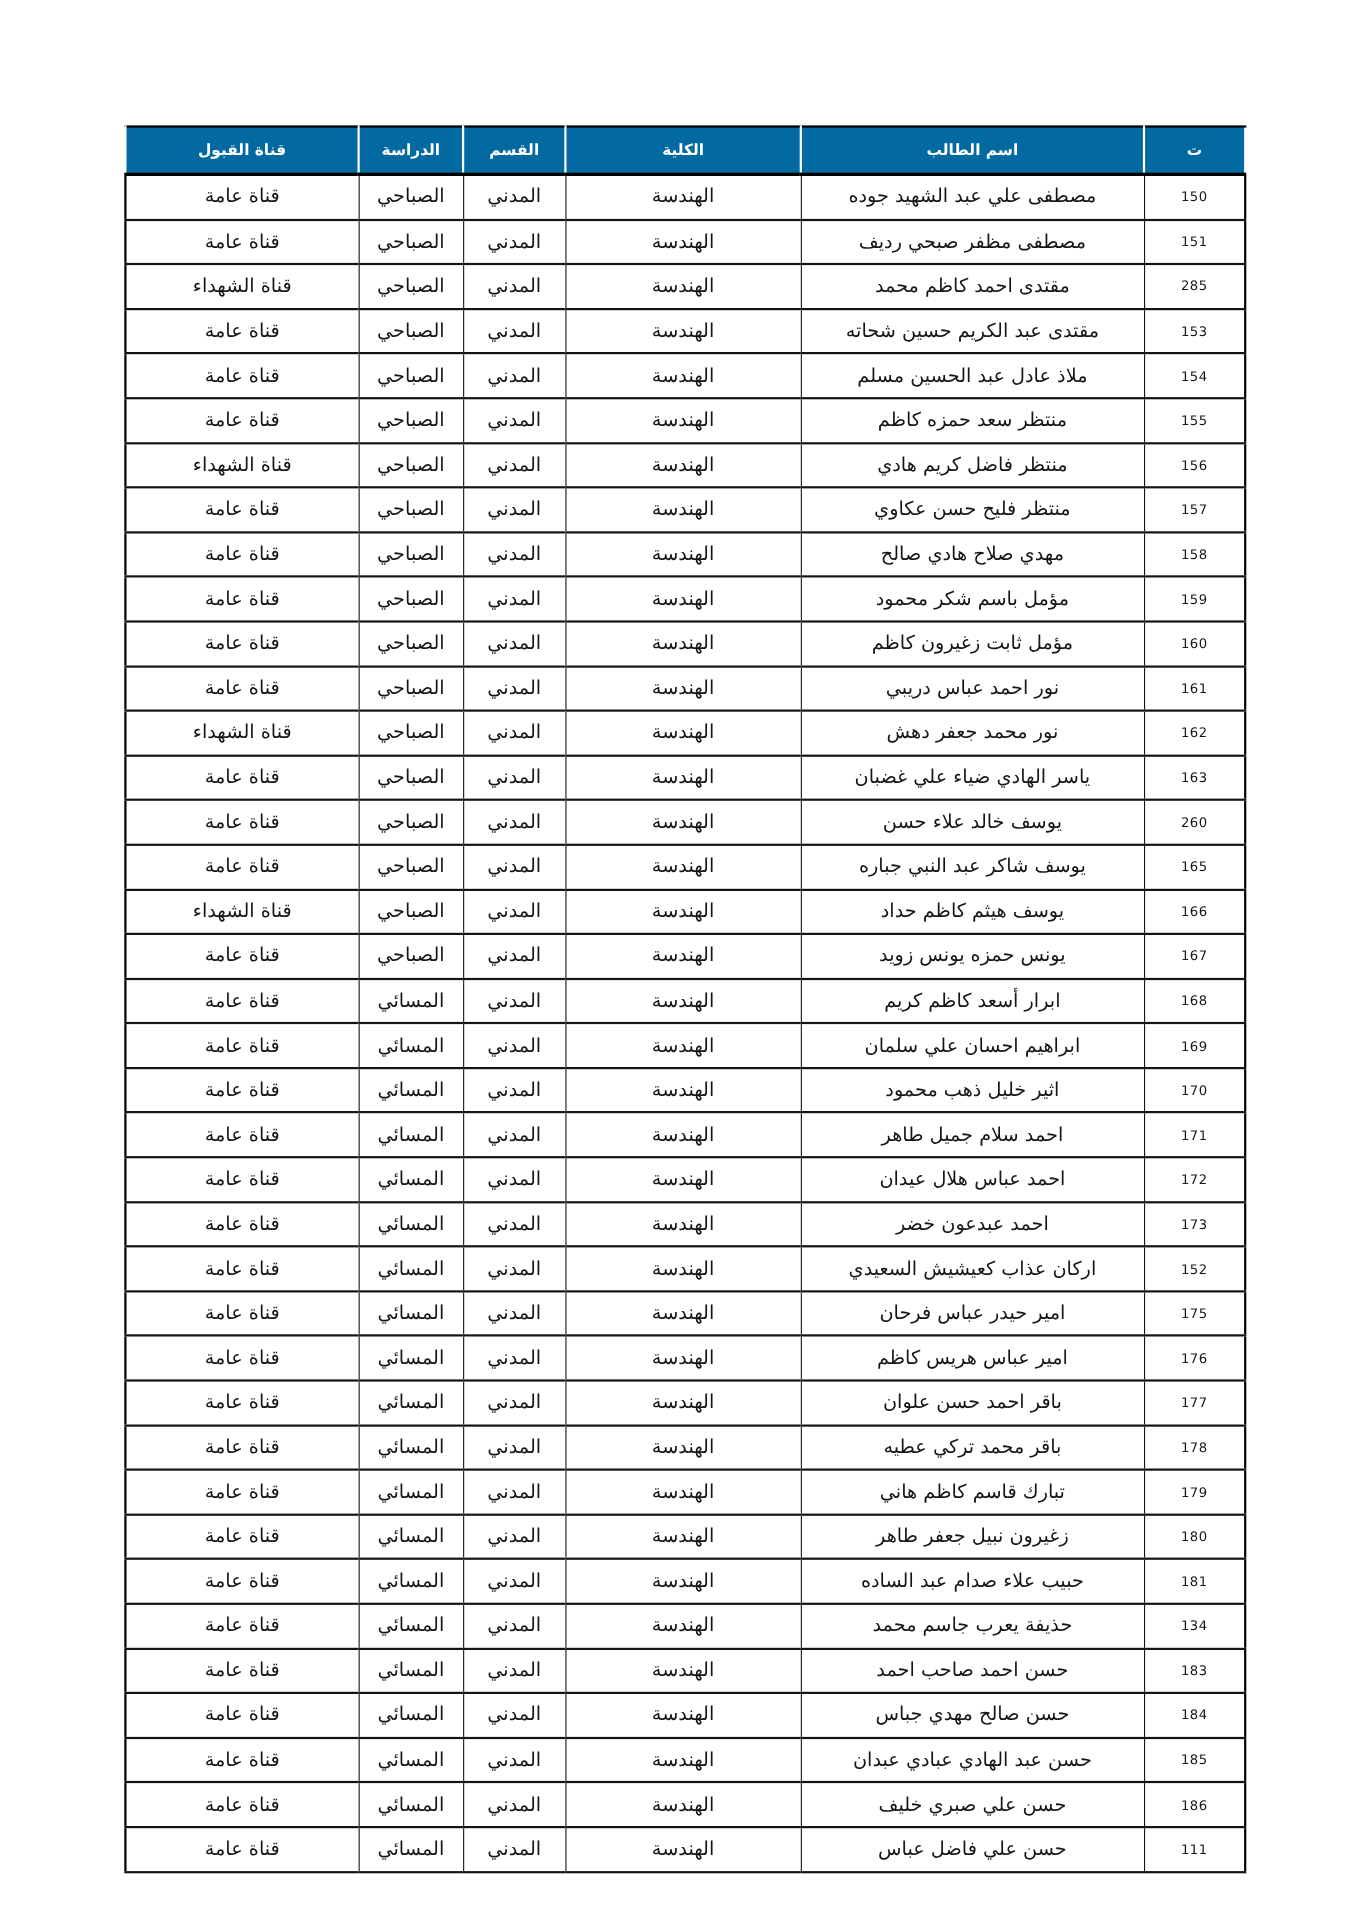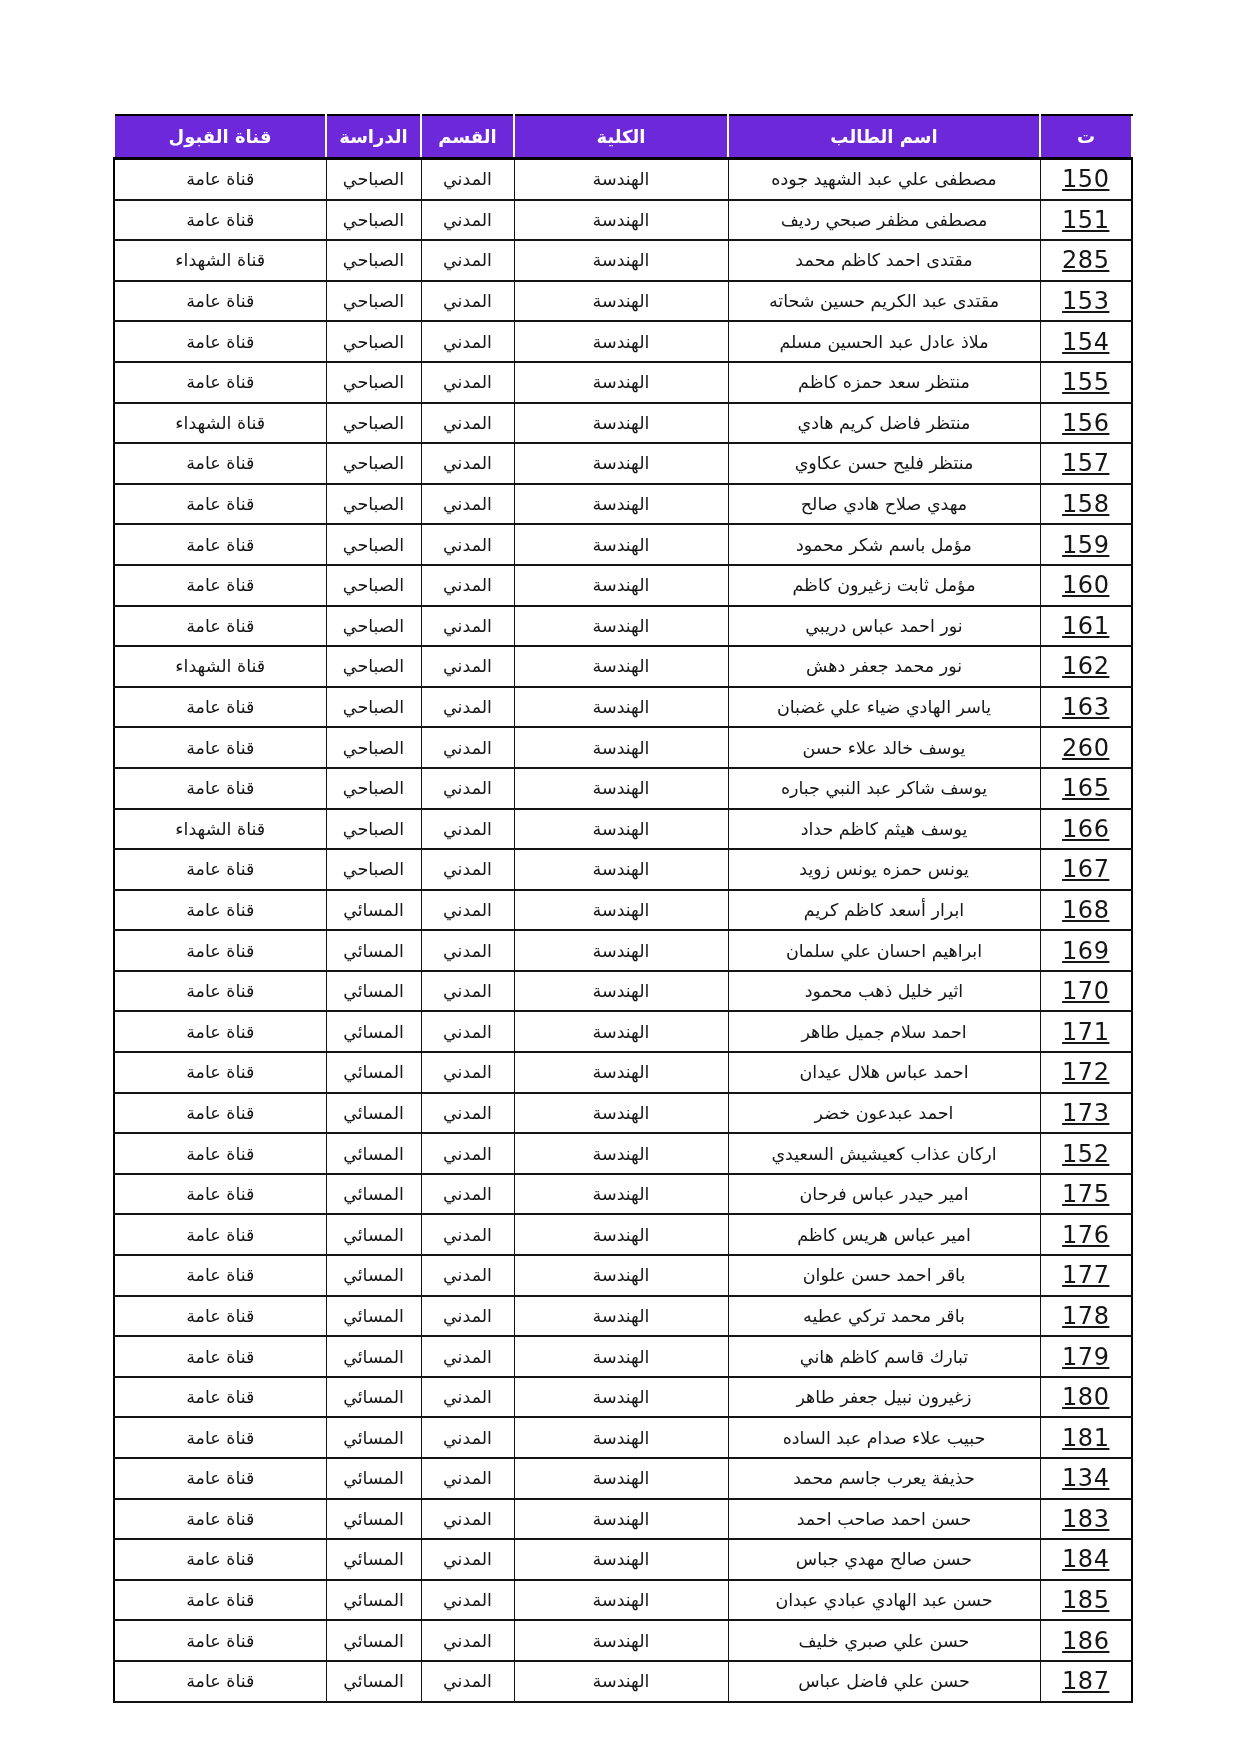--- a/index.html
+++ b/index.html
@@ -25,23 +25,23 @@
     direction: rtl;
   }
   table.students col.c-serial  { width: 92px;  }
   table.students col.c-name    { width: 312px; }
   table.students col.c-college { width: 214px; }
   table.students col.c-dept    { width: 93px;  }
   table.students col.c-study   { width: 95px;  }
   table.students col.c-channel { width: 212px; }
 
   table.students th {
-    background: #6d28d9;
+    background: #0369a1;
     color: #ffffff;
-    font-size: 18px;
+    font-size: 14px;
     font-weight: bold;
     height: 41px;
     text-align: center;
     vertical-align: middle;
     border-left: 2px solid #ffffff;
     border-right: 2px solid #ffffff;
     border-top: 2px solid #000000;
     border-bottom: 3px solid #000000;
     padding: 0 4px;
   }
@@ -58,23 +58,22 @@
     border-bottom: 2px solid #141414;
     padding: 0 6px;
     white-space: nowrap;
     overflow: hidden;
   }
   
   table.students {
     border: 2px solid #000000;
   }
   table.students td.c-serial {
-    font-size: 24px;
+    font-size: 12px;
     letter-spacing: 0.5px;
-    text-decoration: underline;
   }
 </style>
 </head>
 <body>
 
 <div class="page">
   <table class="students">
     <colgroup>
       <col class="c-serial">
       <col class="c-name">
@@ -384,21 +383,21 @@
         </tr>
         <tr>
           <td class="c-serial">186</td>
           <td class="c-name">حسن علي صبري خليف</td>
           <td class="c-college">الهندسة</td>
           <td class="c-dept">المدني</td>
           <td class="c-study">المسائي</td>
           <td class="c-channel">قناة عامة</td>
         </tr>
         <tr>
-          <td class="c-serial">187</td>
+          <td class="c-serial">111</td>
           <td class="c-name">حسن علي فاضل عباس</td>
           <td class="c-college">الهندسة</td>
           <td class="c-dept">المدني</td>
           <td class="c-study">المسائي</td>
           <td class="c-channel">قناة عامة</td>
         </tr>
       </tbody>
   </table>
 </div>
 

